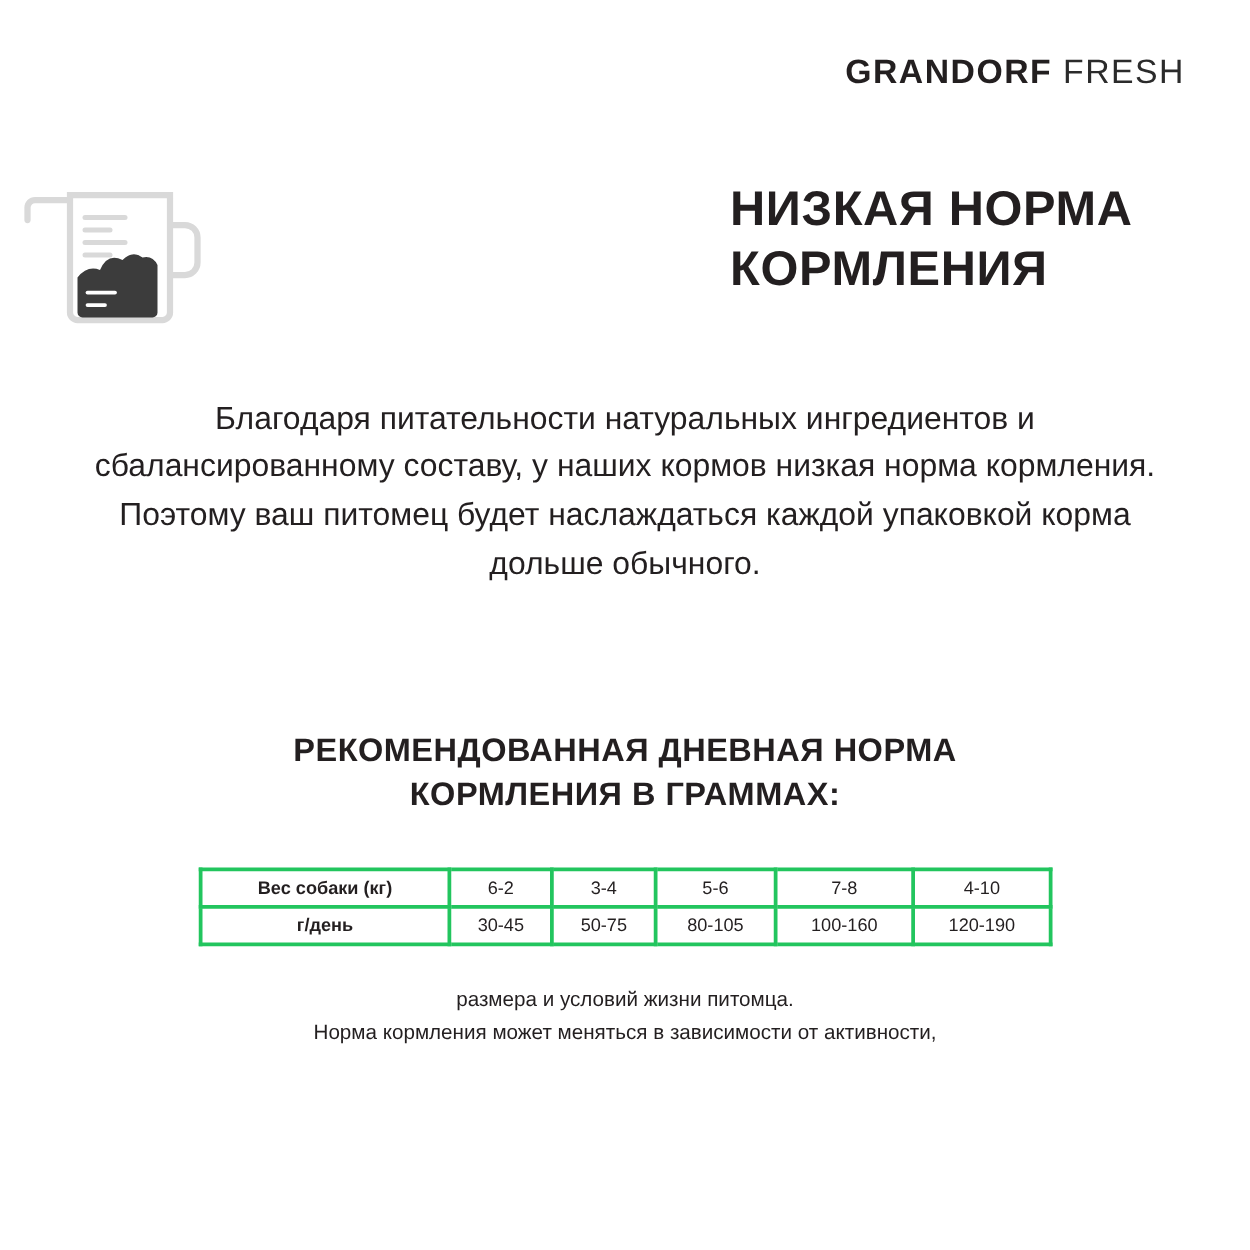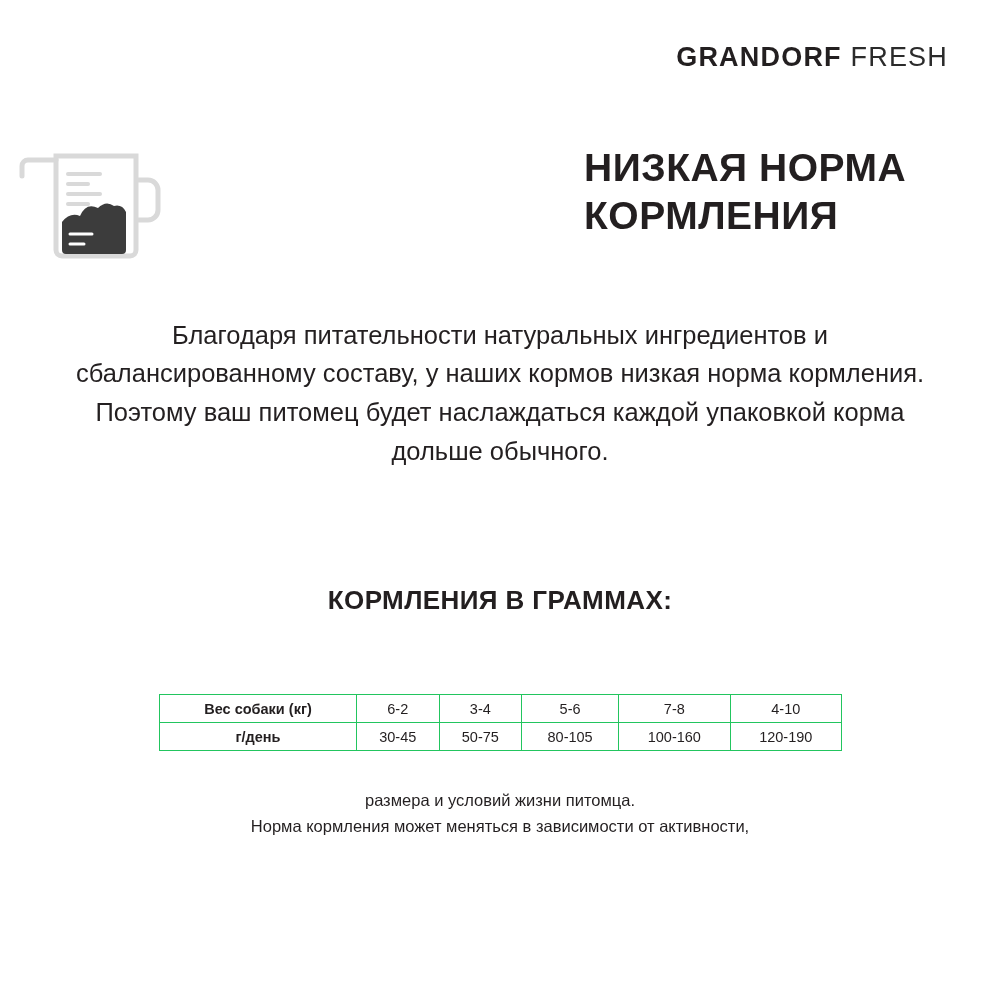--- a/index.html
+++ b/index.html
@@ -92,21 +92,21 @@
     top: 694px;
     left: 159px;
     width: 683px;
   }
   table.norms {
     border-collapse: collapse;
     width: 100%;
     font-size: 14.5px;
   }
   table.norms td {
-    border: 1px solid #22c55e;
+    border: 3px solid #22c55e;
     text-align: center;
     height: 27px;
     padding: 0 4px;
     color: #231f20;
   }
   table.norms td.rowhead {
     font-weight: 700;
     width: 188px;
   }
 
@@ -157,20 +157,21 @@
   </div>
   <div class="heading-text">
     <div>НИЗКАЯ НОРМА</div>
     <div>КОРМЛЕНИЯ</div>
   </div>
 </div>
 
 <p class="intro">Благодаря питательности натуральных ингредиентов и сбалансированному составу, у наших кормов низкая норма кормления. Поэтому ваш питомец будет наслаждаться каждой упаковкой корма дольше обычного.</p>
 
 <div class="table-heading">
+  <div>РЕКОМЕНДОВАННАЯ ДНЕВНАЯ НОРМА</div>
   <div>КОРМЛЕНИЯ В ГРАММАХ:</div>
 </div>
 
 <div class="table-wrap">
   <table class="norms">
     <tbody>
       <tr>
         <td class="rowhead">Вес собаки (кг)</td>
         <td>6-2</td>
         <td>3-4</td>

